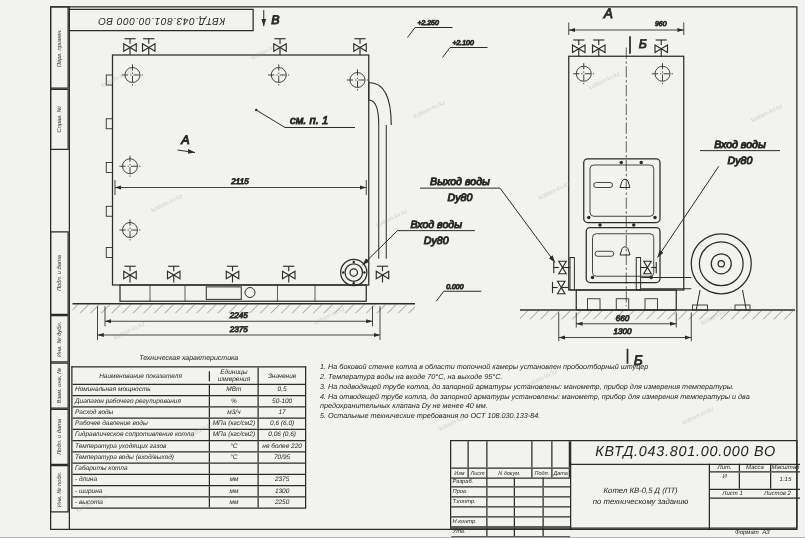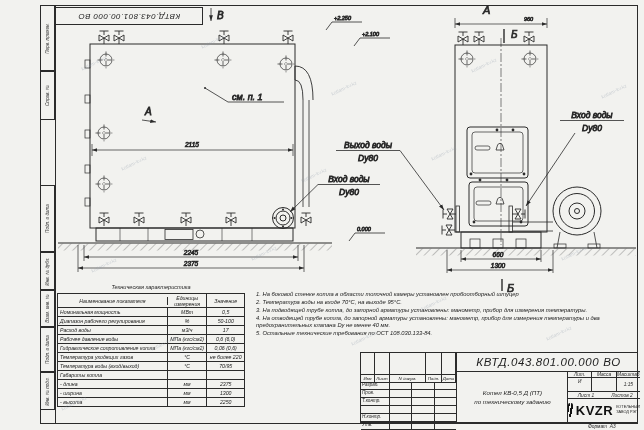--- a/index.html
+++ b/index.html
@@ -445,28 +445,20 @@
       </div>
       <div class="litrow" style="height:13px;">
         <div>И</div>
         <div></div>
         <div style="display:flex;align-items:center;justify-content:center;">1:15</div>
       </div>
       <div class="sheetrow">
         <div><span>Лист</span> <span>1</span></div>
         <div><span>Листов</span> <span>2</span></div>
       </div>
-      <div class="logo">
-        <div class="logomark"></div>
-        <div class="logotxt">KVZR</div>
-        <div class="logosub">
-          <div>КОТЕЛЬНЫЙ</div>
-          <div>ЗАВОД РЭП</div>
-        </div>
-      </div>
     </div>
   </div>
 
   <div class="fmt">
     <span>Формат</span>&nbsp;&nbsp;<span>А3</span>
   </div>
 
 <span class="wm" style="left: 80px; top: 60px;">kotlam-kv.kz</span>
     <span class="wm" style="left: 200px; top: 38px;">kotlam-kv.kz</span>
     <span class="wm" style="left: 330px; top: 85px;">kotlam-kv.kz</span>

